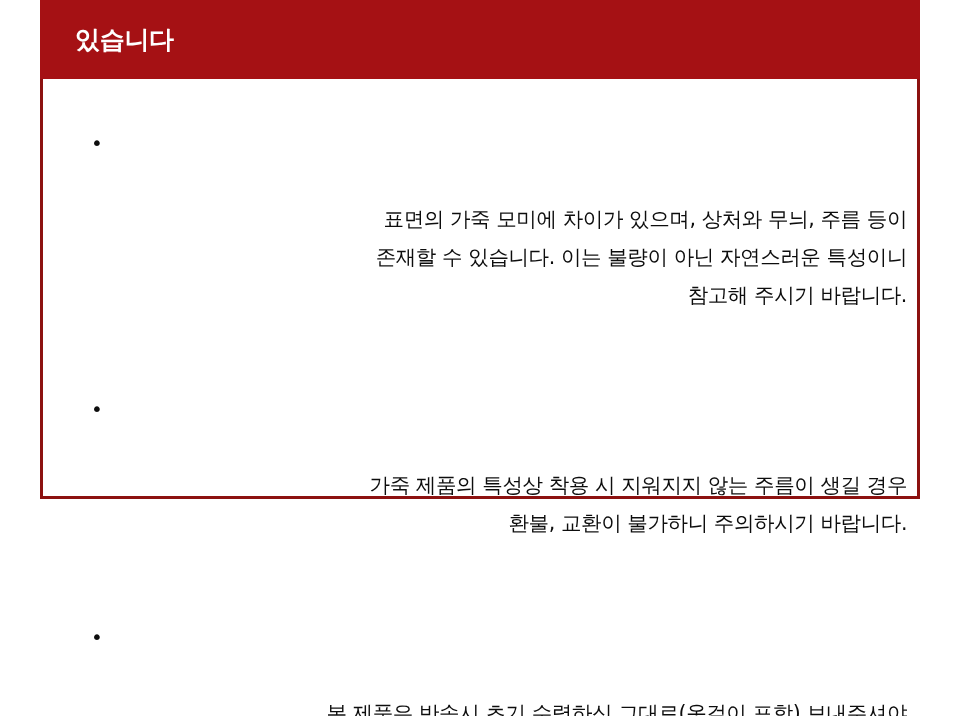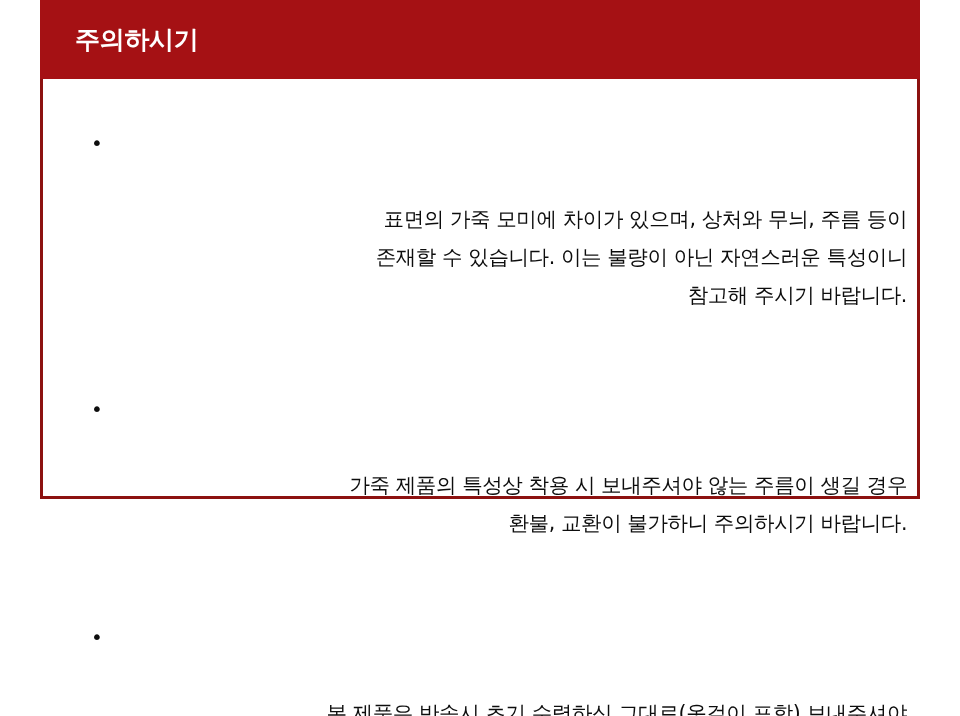--- a/index.html
+++ b/index.html
@@ -97,36 +97,36 @@
     display: block;
     text-align: right;
   }
 </style>
 </head>
 <body>
 
 <div class="slide">
 
   <div class="notice-header">
-    <div class="notice-header-title">주의하시기</div>
+    <div class="notice-header-title">있습니다</div>
   </div>
 
   <div class="notice-body">
     <ul class="notice-list">
 
       <li class="notice-item">
         <span class="notice-bullet">•</span>
         <span class="notice-text">표면의 가죽 모미에 차이가 있으며, 상처와 무늬, 주름 등이
 존재할 수 있습니다. 이는 불량이 아닌 자연스러운 특성이니
 참고해 주시기 바랍니다.</span>
       </li>
 
       <li class="notice-item">
         <span class="notice-bullet">•</span>
-        <span class="notice-text">가죽 제품의 특성상 착용 시 보내주셔야 않는 주름이 생길 경우
+        <span class="notice-text">가죽 제품의 특성상 착용 시 지워지지 않는 주름이 생길 경우
 환불, 교환이 불가하니 주의하시기 바랍니다.</span>
       </li>
 
       <li class="notice-item">
         <span class="notice-bullet">•</span>
         <span class="notice-text">본 제품은 반송시 초기 수령하신 그대로(옷걸이 포함) 보내주셔야
 교환 및 환불 처리 가능합니다.</span>
       </li>
 
     </ul>

